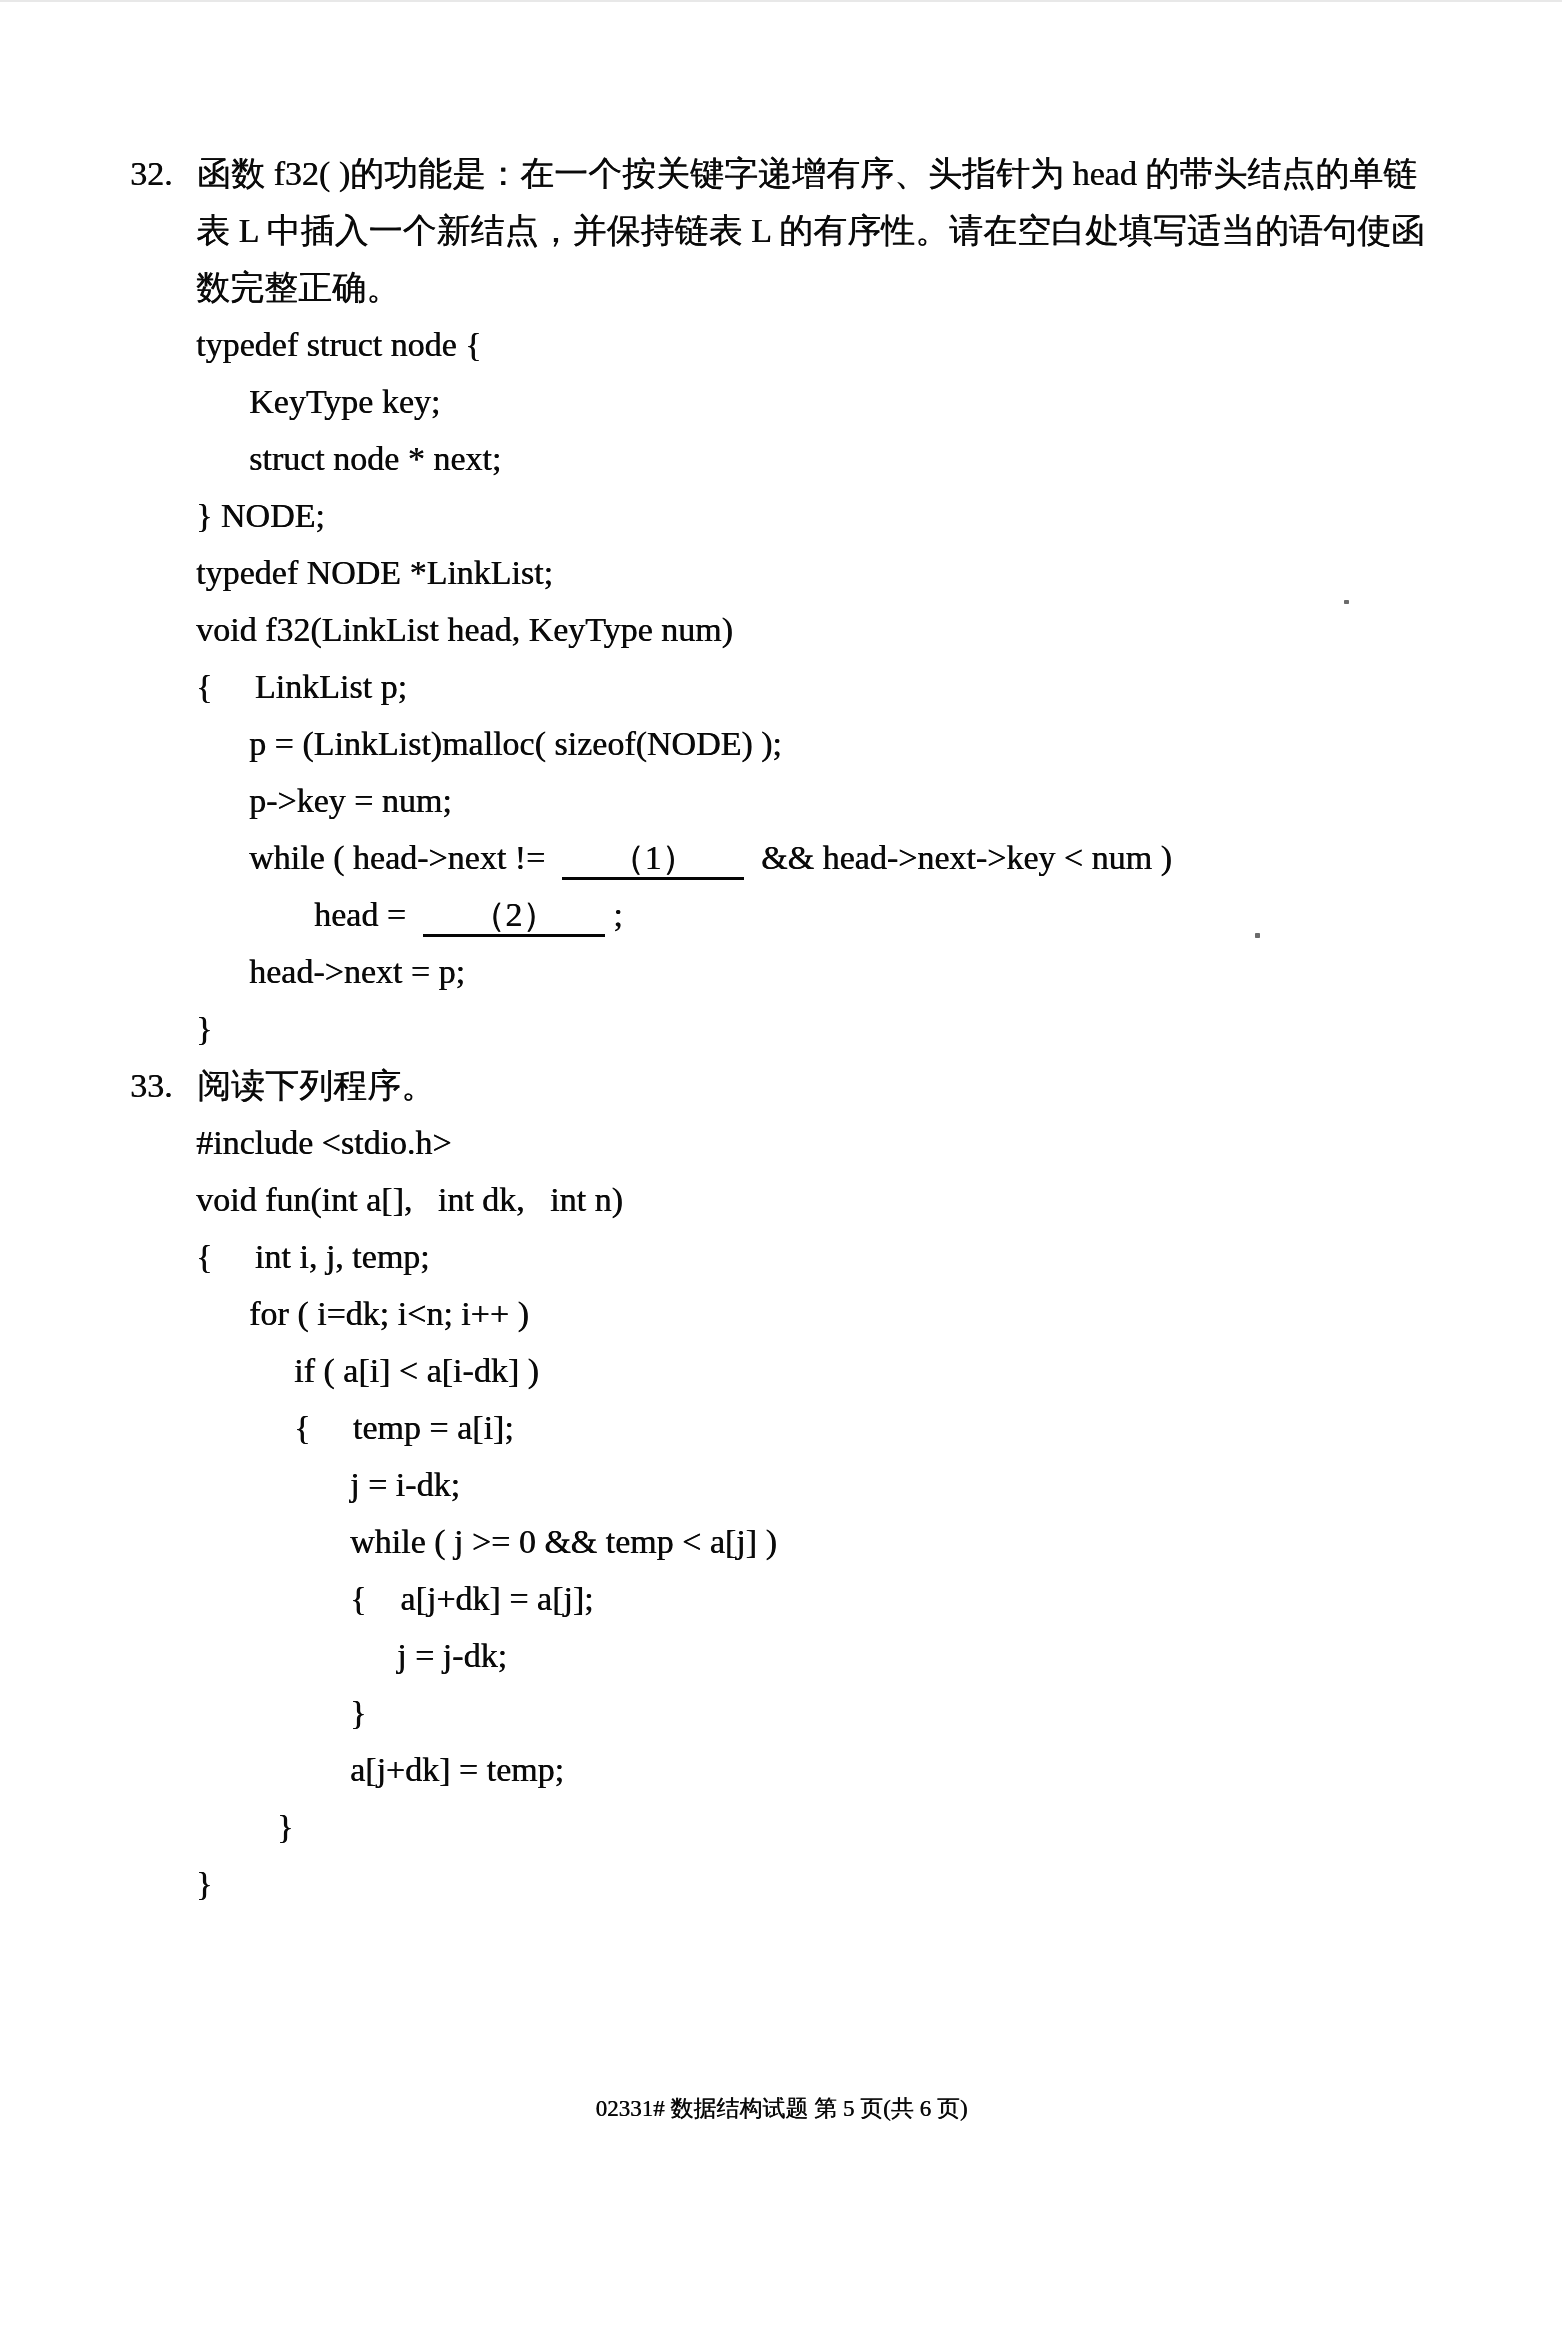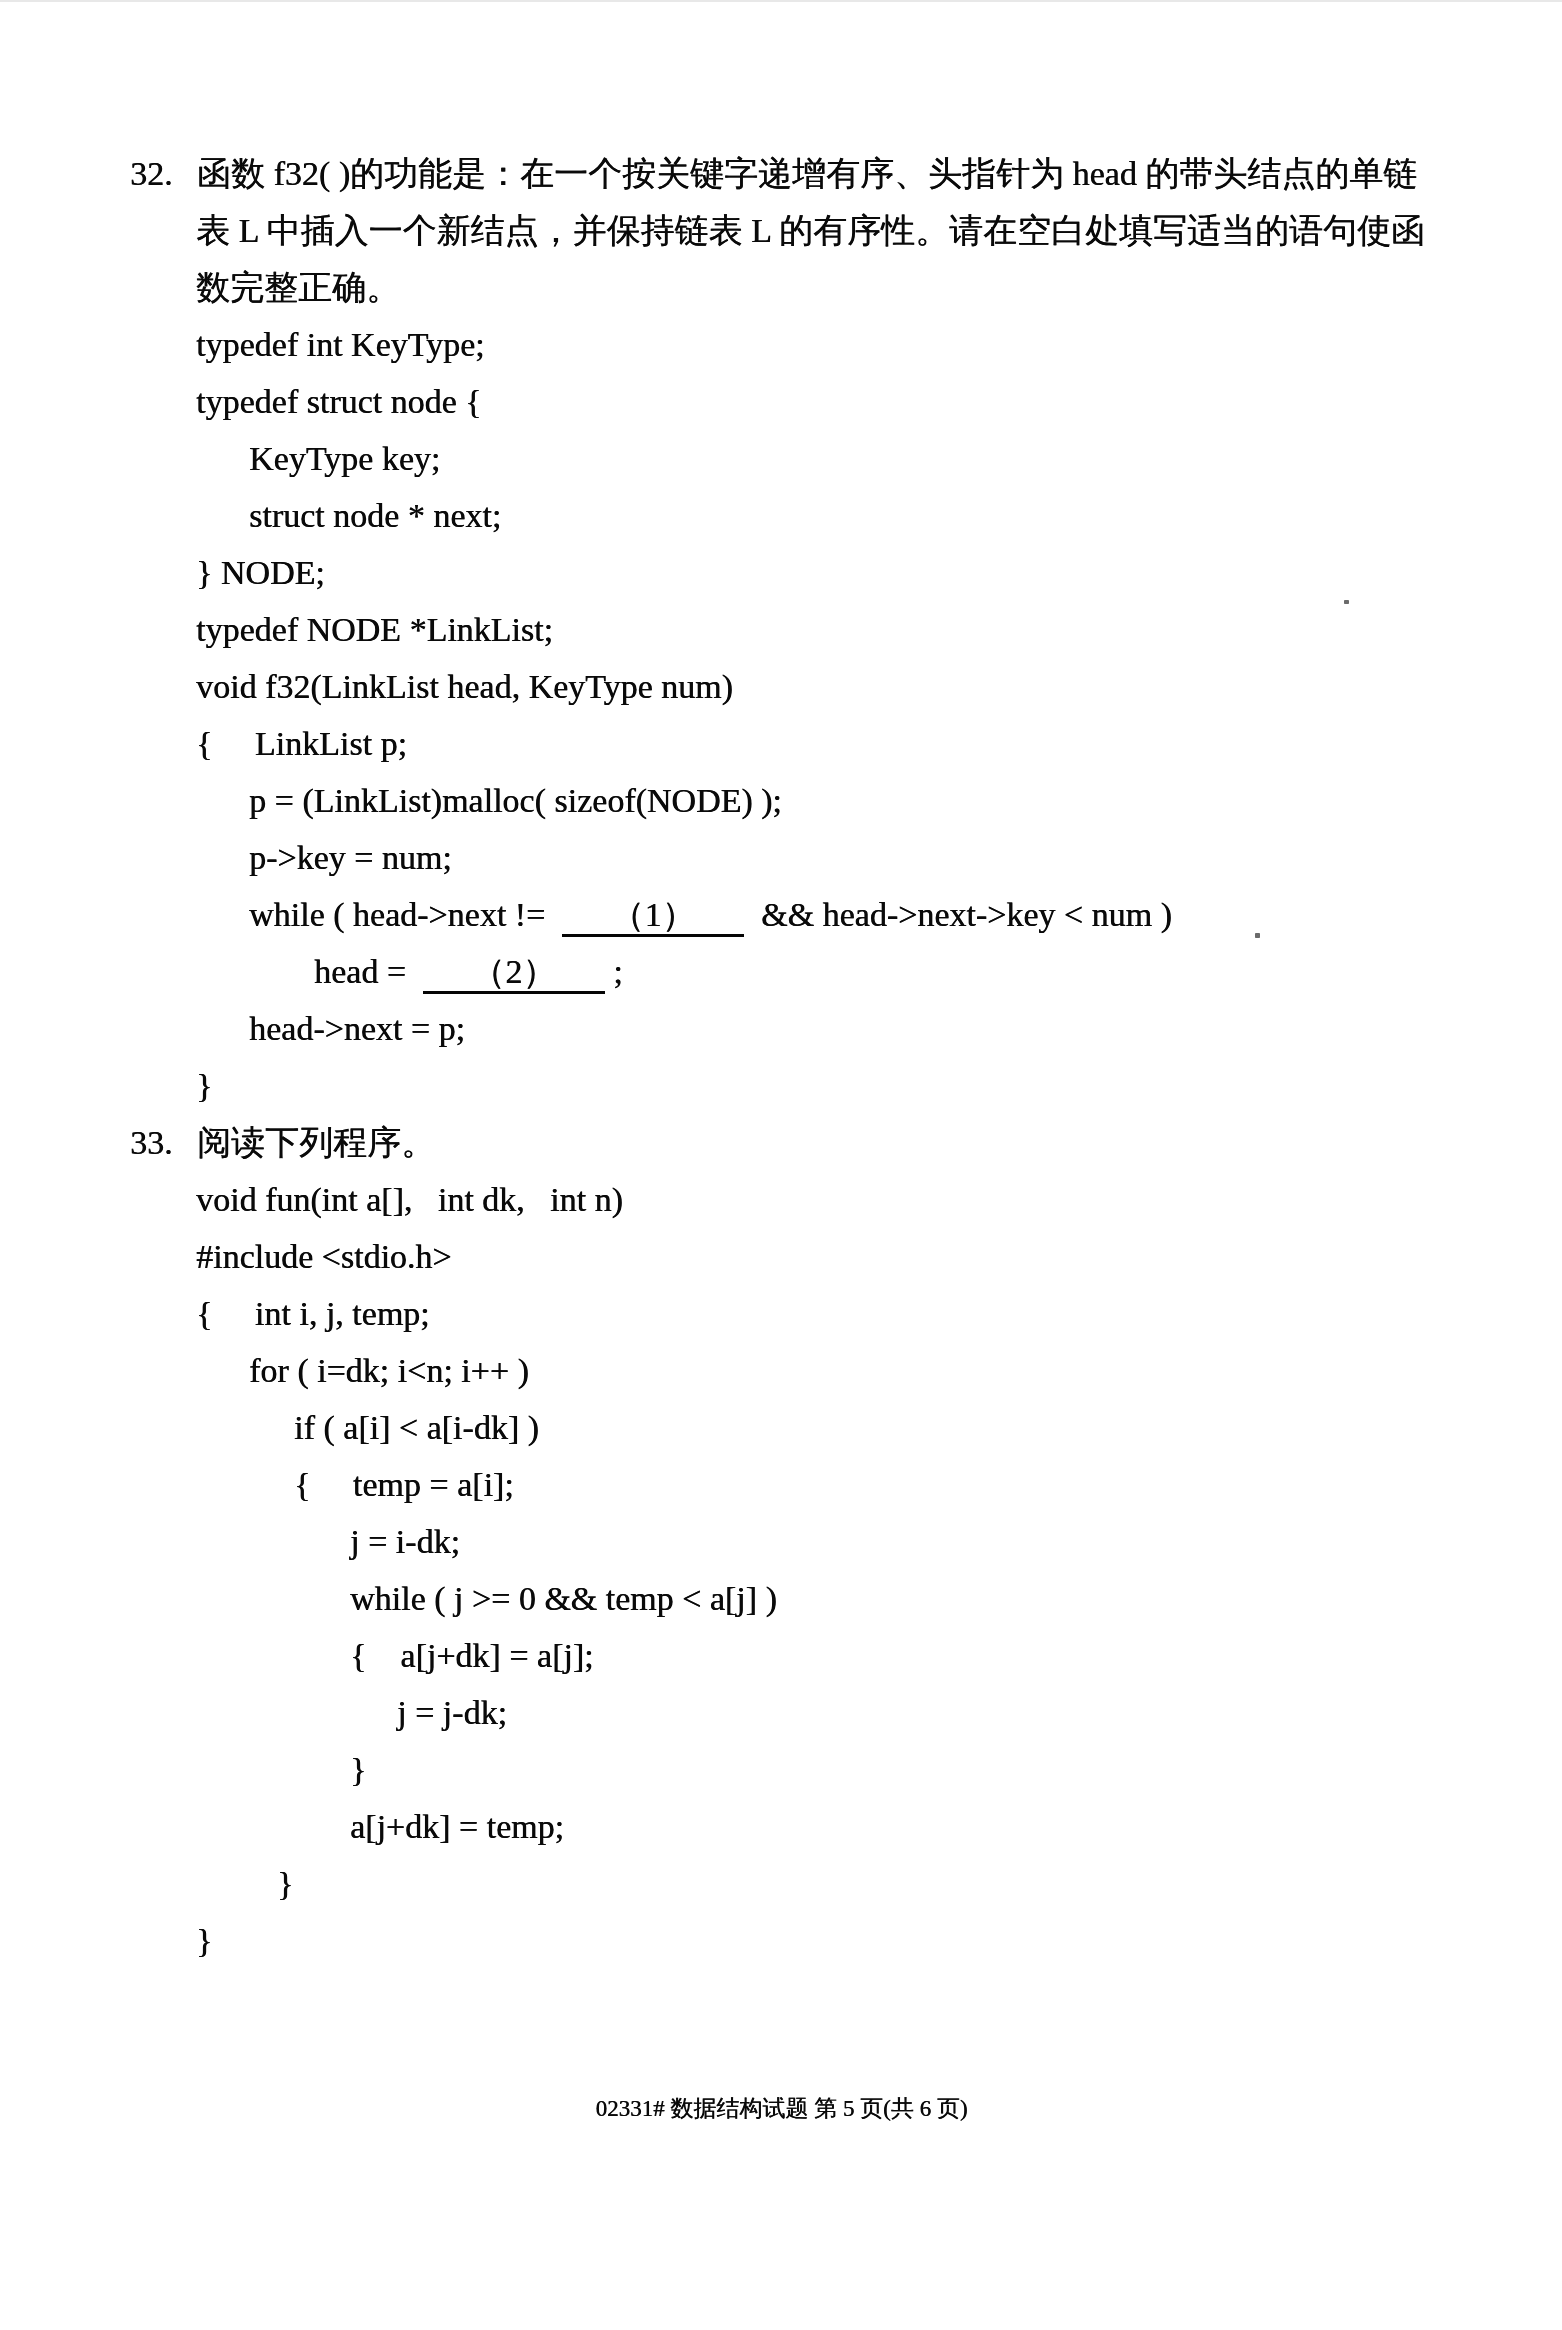--- a/index.html
+++ b/index.html
@@ -59,43 +59,42 @@
 <body>
 
 <div class="page">
   <div class="content">
 
     <section>
       <div class="line in-q"><span class="qnum">32.</span><span>函数 f32( )的功能是：在一个按关键字递增有序、头指针为 head 的带头结点的单链</span></div>
       <div class="line in-a"><span>表 L 中插入一个新结点，并保持链表 L 的有序性。请在空白处填写适当的语句使函</span></div>
       <div class="line in-a"><span>数完整正确。</span></div>
 
-      <div class="line in-a"><span>typedef int KeyType;</span></div>
       <div class="line in-a"><span>typedef struct node {</span></div>
       <div class="line in-b"><span>KeyType key;</span></div>
       <div class="line in-b"><span>struct node * next;</span></div>
       <div class="line in-a"><span>} NODE;</span></div>
       <div class="line in-a"><span>typedef NODE *LinkList;</span></div>
       <div class="line in-a"><span>void f32(LinkList head, KeyType num)</span></div>
       <div class="line in-a"><span>{     LinkList p;</span></div>
       <div class="line in-b"><span>p = (LinkList)malloc( sizeof(NODE) );</span></div>
       <div class="line in-b"><span>p-&gt;key = num;</span></div>
 
       <div class="line in-b"><span>while ( head-&gt;next !=  </span><span class="blank">（1）</span><span>  &amp;&amp; head-&gt;next-&gt;key &lt; num )</span></div>
       <div class="line in-c"><span>head =  </span><span class="blank">（2）</span><span> ;</span></div>
 
       <div class="line in-b"><span>head-&gt;next = p;</span></div>
       <div class="line in-a"><span>}</span></div>
     </section>
 
     <section>
       <div class="line in-q"><span class="qnum">33.</span><span>阅读下列程序。</span></div>
 
+      <div class="line in-a"><span>#include &lt;stdio.h&gt;</span></div>
       <div class="line in-a"><span>void fun(int a[],   int dk,   int n)</span></div>
-      <div class="line in-a"><span>#include &lt;stdio.h&gt;</span></div>
       <div class="line in-a"><span>{     int i, j, temp;</span></div>
       <div class="line in-b"><span>for ( i=dk; i&lt;n; i++ )</span></div>
       <div class="line in-d"><span>if ( a[i] &lt; a[i-dk] )</span></div>
       <div class="line in-d"><span>{     temp = a[i];</span></div>
       <div class="line in-e"><span>j = i-dk;</span></div>
       <div class="line in-e"><span>while ( j &gt;= 0 &amp;&amp; temp &lt; a[j] )</span></div>
       <div class="line in-e"><span>{    a[j+dk] = a[j];</span></div>
       <div class="line in-f"><span>j = j-dk;</span></div>
       <div class="line in-e"><span>}</span></div>
       <div class="line in-e"><span>a[j+dk] = temp;</span></div>

